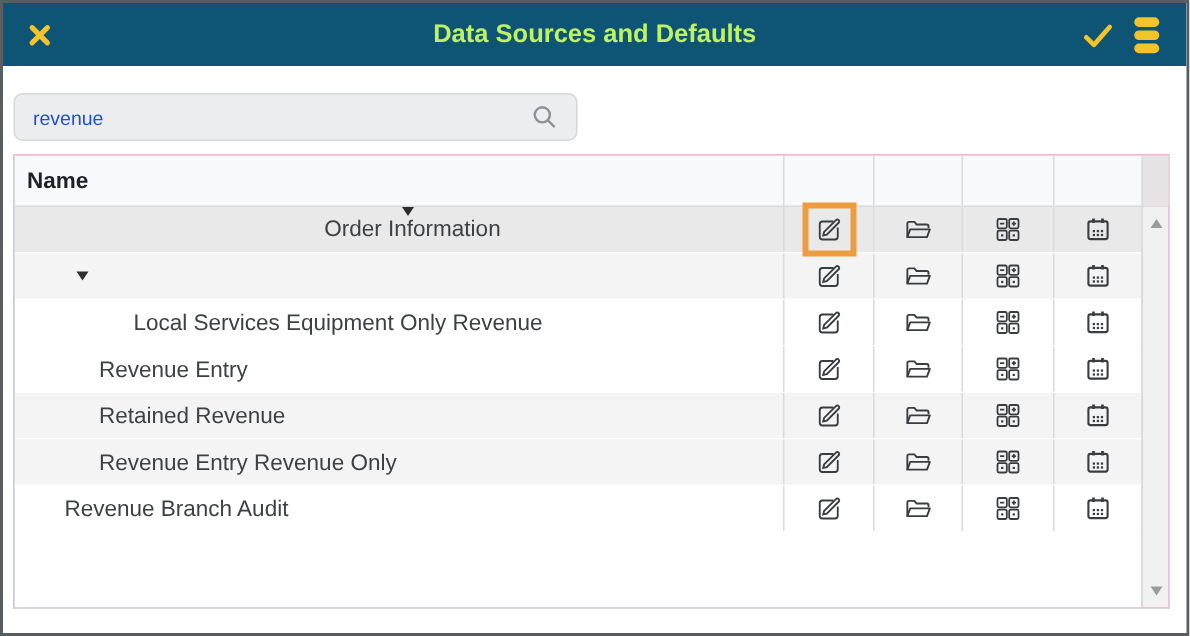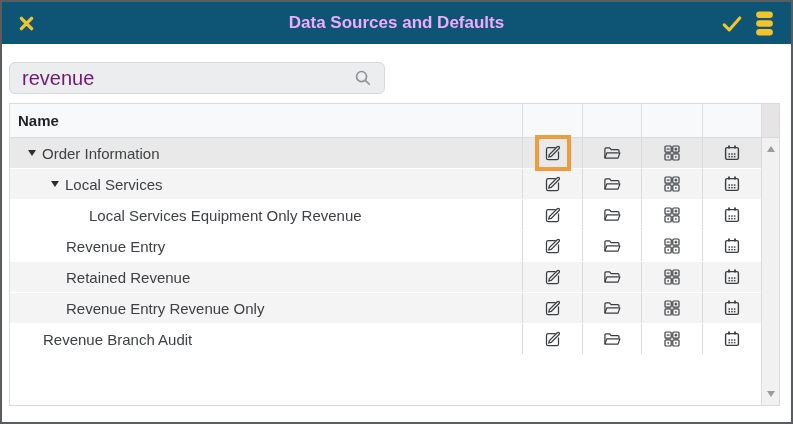--- a/index.html
+++ b/index.html
@@ -12,33 +12,33 @@
     position:absolute; inset:0; box-sizing:border-box;
     border:2px solid #5A5D60; background:#fff; overflow:hidden;
   }
   
   .titlebar {
     height:42px; background:#0E5474; position:relative;
     display:flex; align-items:center; padding:0 16px; box-sizing:border-box;
   }
   .tb-title {
     position:absolute; left:50%; top:50%; transform:translate(-50%,-50%);
-    color:#f0abfc; font-weight:bold; font-size:17px; white-space:nowrap;
+    color:#bef264; font-weight:bold; font-size:17px; white-space:nowrap;
   }
   .tb-btn { display:flex; align-items:center; justify-content:center; cursor:pointer; }
   .tb-right { margin-left:auto; display:flex; align-items:center; gap:11px; }
   
   .search-wrap {
     margin:18px 0 0 7px; width:376px; height:32px; box-sizing:border-box;
     background:#ECEDEF; border:1px solid #D5D7D9; border-radius:6px;
     display:flex; align-items:center; padding:0 12px;
   }
   .search-input {
     flex:1; border:none; outline:none; background:transparent;
-    font-family:"Liberation Sans", sans-serif; font-size:20px; color:#701a75; padding:0;
+    font-family:"Liberation Sans", sans-serif; font-size:13px; color:#1d4ed8; padding:0;
   }
   
   .grid {
     position:absolute; left:7px; top:101px; width:771px; height:303px;
     box-sizing:border-box; border:1px solid #D8DADC; background:#ec4899;
   }
   .grid-header {
     display:flex; height:34px; box-sizing:border-box;
     border-bottom:1px solid #D8DADC; background:#F8F9FA;
   }
@@ -130,21 +130,21 @@
     <div class="grid-header">
       <div class="hcell-name">Name</div>
       <div class="hcell c1"></div>
       <div class="hcell c2"></div>
       <div class="hcell c3"></div>
       <div class="hcell c4"></div>
       <div class="hcell-sb"></div>
     </div>
     <div class="grid-body">
         <div class="row sel">
-          <div class="row-name" style="padding-left: 18px;">
+          <div class="row-name" style="padding-left: 18px; flex-direction: column;">
             <span class="caret"></span>
             <span>Order Information</span>
           </div>
           <div class="cell-icon c1">
             <span class="icon-btn hl-box">
               <svg width="20" height="20" viewBox="0 0 20 20" fill="none" stroke="#3A3D40" stroke-width="1.25">
     <path d="M12.6 4.7H5.3c-1 0-1.8.8-1.8 1.8v8.4c0 1 .8 1.8 1.8 1.8h8.4c1 0 1.8-.8 1.8-1.8V8.6"></path>
     <path d="M8.2 13.4l-2.4.6.6-2.4 7.9-7.9c.5-.5 1.3-.5 1.8 0 .5.5.5 1.3 0 1.8z"></path>
   </svg>
             </span>
@@ -186,21 +186,20 @@
       <rect x="9.2" y="12.9" width="1.5" height="1.5"></rect>
       <rect x="11.9" y="12.9" width="1.5" height="1.5"></rect>
     </g>
   </svg>
             </span>
           </div>
         </div>
         <div class="row alt">
           <div class="row-name" style="padding-left: 41px;">
             <span class="caret"></span>
-            <span>Local Services</span>
           </div>
           <div class="cell-icon c1">
             <span class="icon-btn">
               <svg width="20" height="20" viewBox="0 0 20 20" fill="none" stroke="#3A3D40" stroke-width="1.25">
     <path d="M12.6 4.7H5.3c-1 0-1.8.8-1.8 1.8v8.4c0 1 .8 1.8 1.8 1.8h8.4c1 0 1.8-.8 1.8-1.8V8.6"></path>
     <path d="M8.2 13.4l-2.4.6.6-2.4 7.9-7.9c.5-.5 1.3-.5 1.8 0 .5.5.5 1.3 0 1.8z"></path>
   </svg>
             </span>
           </div>
           <div class="cell-icon c2">

